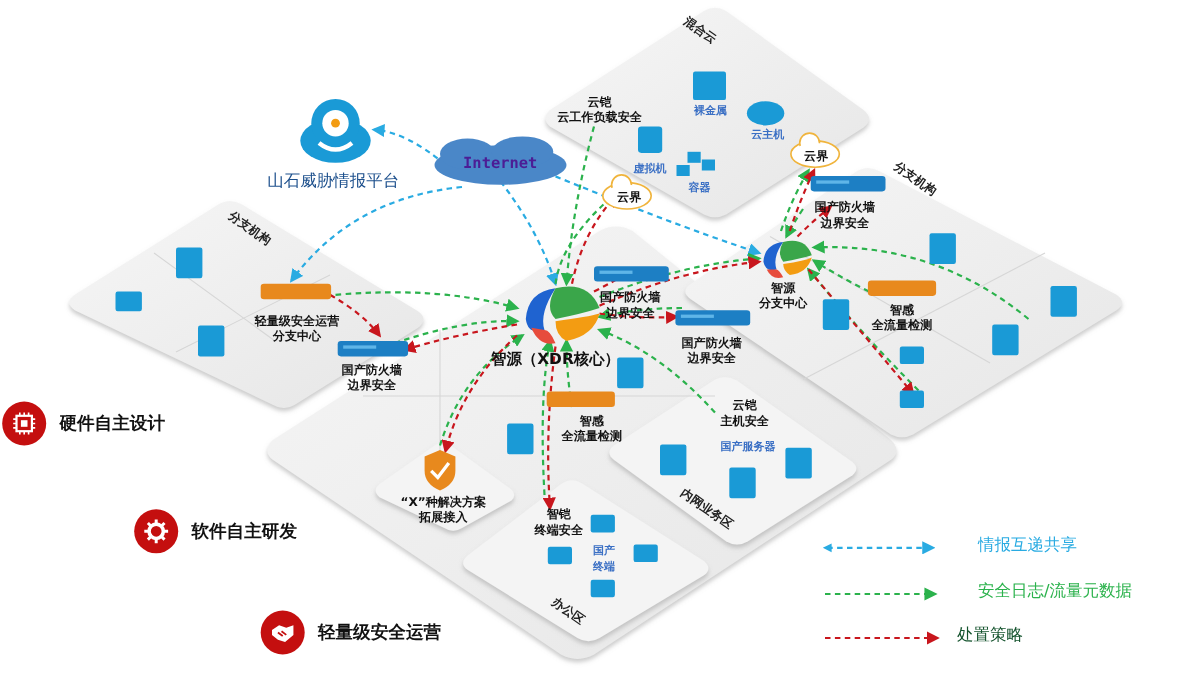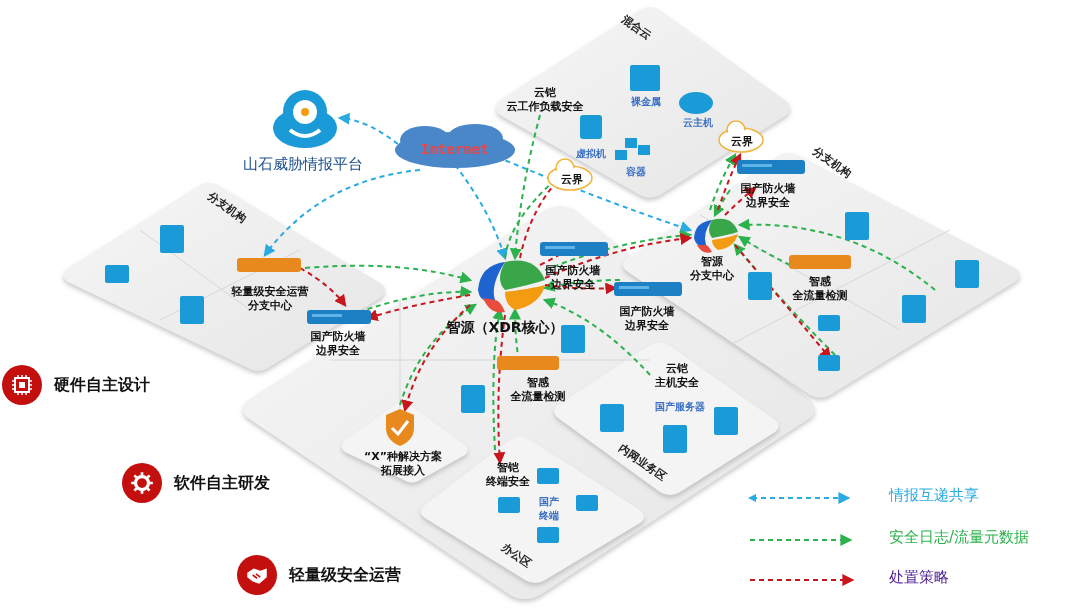--- a/index.html
+++ b/index.html
@@ -7,21 +7,21 @@
   #stage{position:absolute;left:0;top:0;width:1080px;height:613px;}
   .lbl{position:absolute;font-weight:bold;color:#111;font-size:11px;line-height:14px;text-align:center;white-space:nowrap;transform:translateX(-50%);}
   .lbl-blue{color:#3a6fc4;font-size:10px;}
   .zone{position:absolute;font-weight:bold;color:#222;font-size:11px;white-space:nowrap;transform-origin:center;}
   .big{position:absolute;font-weight:normal;color:#1c4f8c;font-size:15px;white-space:nowrap;}
   .feature{position:absolute;display:flex;align-items:center;gap:12px;}
   .feature .ico{width:40px;height:40px;border-radius:50%;background:#c40f0f;display:flex;align-items:center;justify-content:center;}
   .feature .txt{font-size:16px;font-weight:bold;color:#111;white-space:nowrap;}
   .legend-row{position:absolute;display:flex;align-items:center;}
   .legend-row .ltxt{font-size:15px;white-space:nowrap;margin-left:34px;}
-  .net-label{position:absolute;font-weight:bold;color:#ef4444;font-size:14px;font-family:"DejaVu Sans Mono","Liberation Mono",monospace;}
+  .net-label{position:absolute;font-weight:bold;color:#4c1d95;font-size:14px;font-family:"DejaVu Sans Mono","Liberation Mono",monospace;}
   .cloud-tag{position:absolute;font-size:11px;font-weight:bold;color:#111;}
 </style>
 </head>
 <body>
 
 <div id="stage">
 
   <svg width="1080" height="613" style="position:absolute;left:0;top:0">
     <defs>
       <linearGradient id="plat" x1="0" y1="0" x2="1" y2="1">
@@ -309,15 +309,15 @@
     <div class="txt">轻量级安全运营</div>
   </div>
 
   <div class="legend-row" style="left:856px;top:486px">
     <span class="ltxt" style="color:#29abe2;margin-left:33px">情报互递共享</span>
   </div>
   <div class="legend-row" style="left:856px;top:528px">
     <span class="ltxt" style="color:#2bb24c;margin-left:33px">安全日志/流量元数据</span>
   </div>
   <div class="legend-row" style="left:856px;top:568px">
-    <span class="ltxt" style="color:#4c1d95;margin-left:33px">处置策略</span>
+    <span class="ltxt" style="color:#14532d;margin-left:14px">处置策略</span>
   </div>
 </div>
 
 </body></html>

